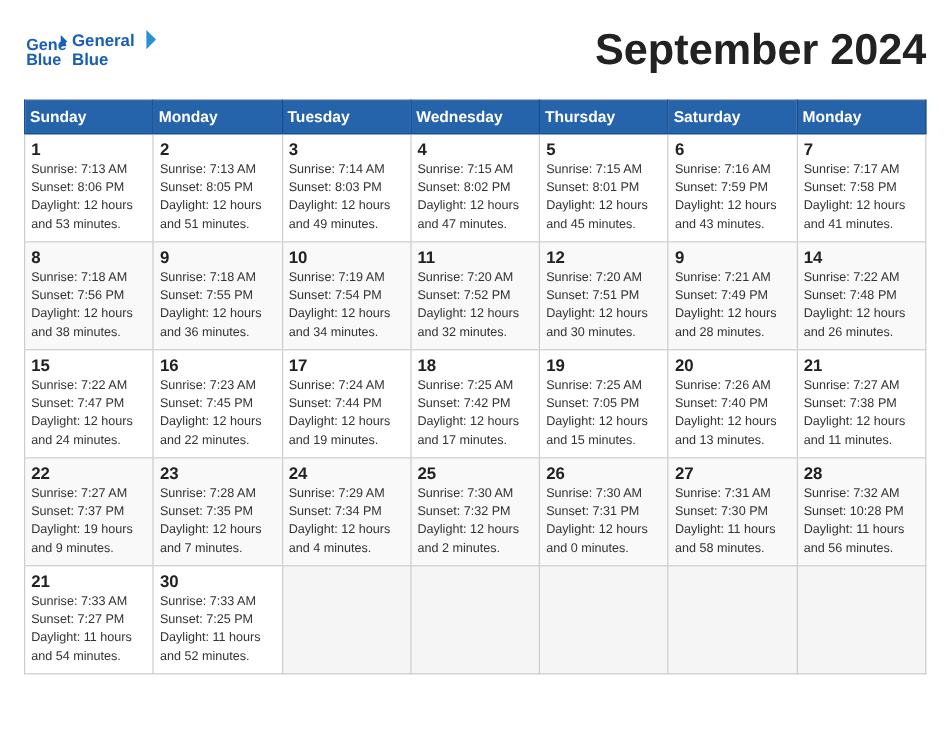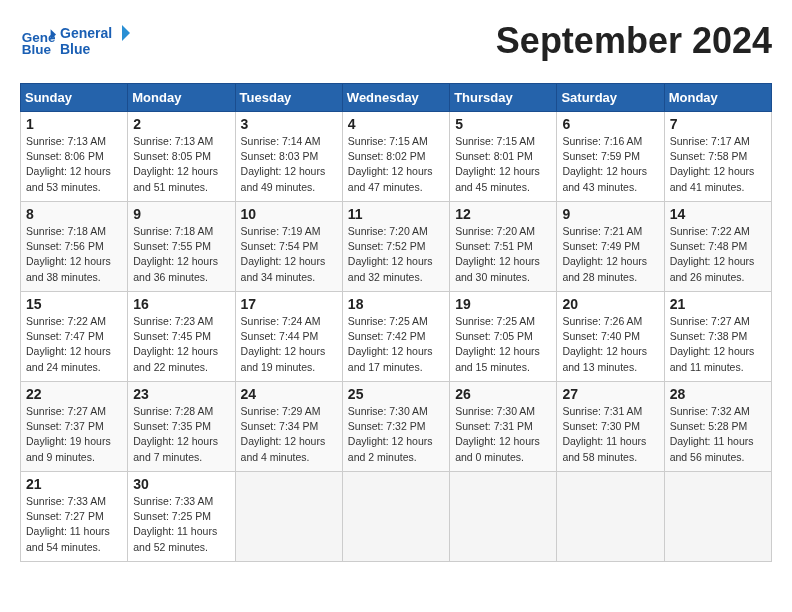--- a/index.html
+++ b/index.html
@@ -332,21 +332,21 @@
         <div class="day-info">
           <span>Sunrise: 7:31 AM</span><br>
           <span>Sunset: 7:30 PM</span><br>
           <span>Daylight: 11 hours and 58 minutes.</span>
         </div>
       </td>
         <td>
         <span class="day-num">28</span>
         <div class="day-info">
           <span>Sunrise: 7:32 AM</span><br>
-          <span>Sunset: 5:28 PM</span><br>
+          <span>Sunset: 10:28 PM</span><br>
           <span>Daylight: 11 hours and 56 minutes.</span>
         </div>
       </td>
       </tr>
       <tr>
         <td>
         <span class="day-num">21</span>
         <div class="day-info">
           <span>Sunrise: 7:33 AM</span><br>
           <span>Sunset: 7:27 PM</span><br>

